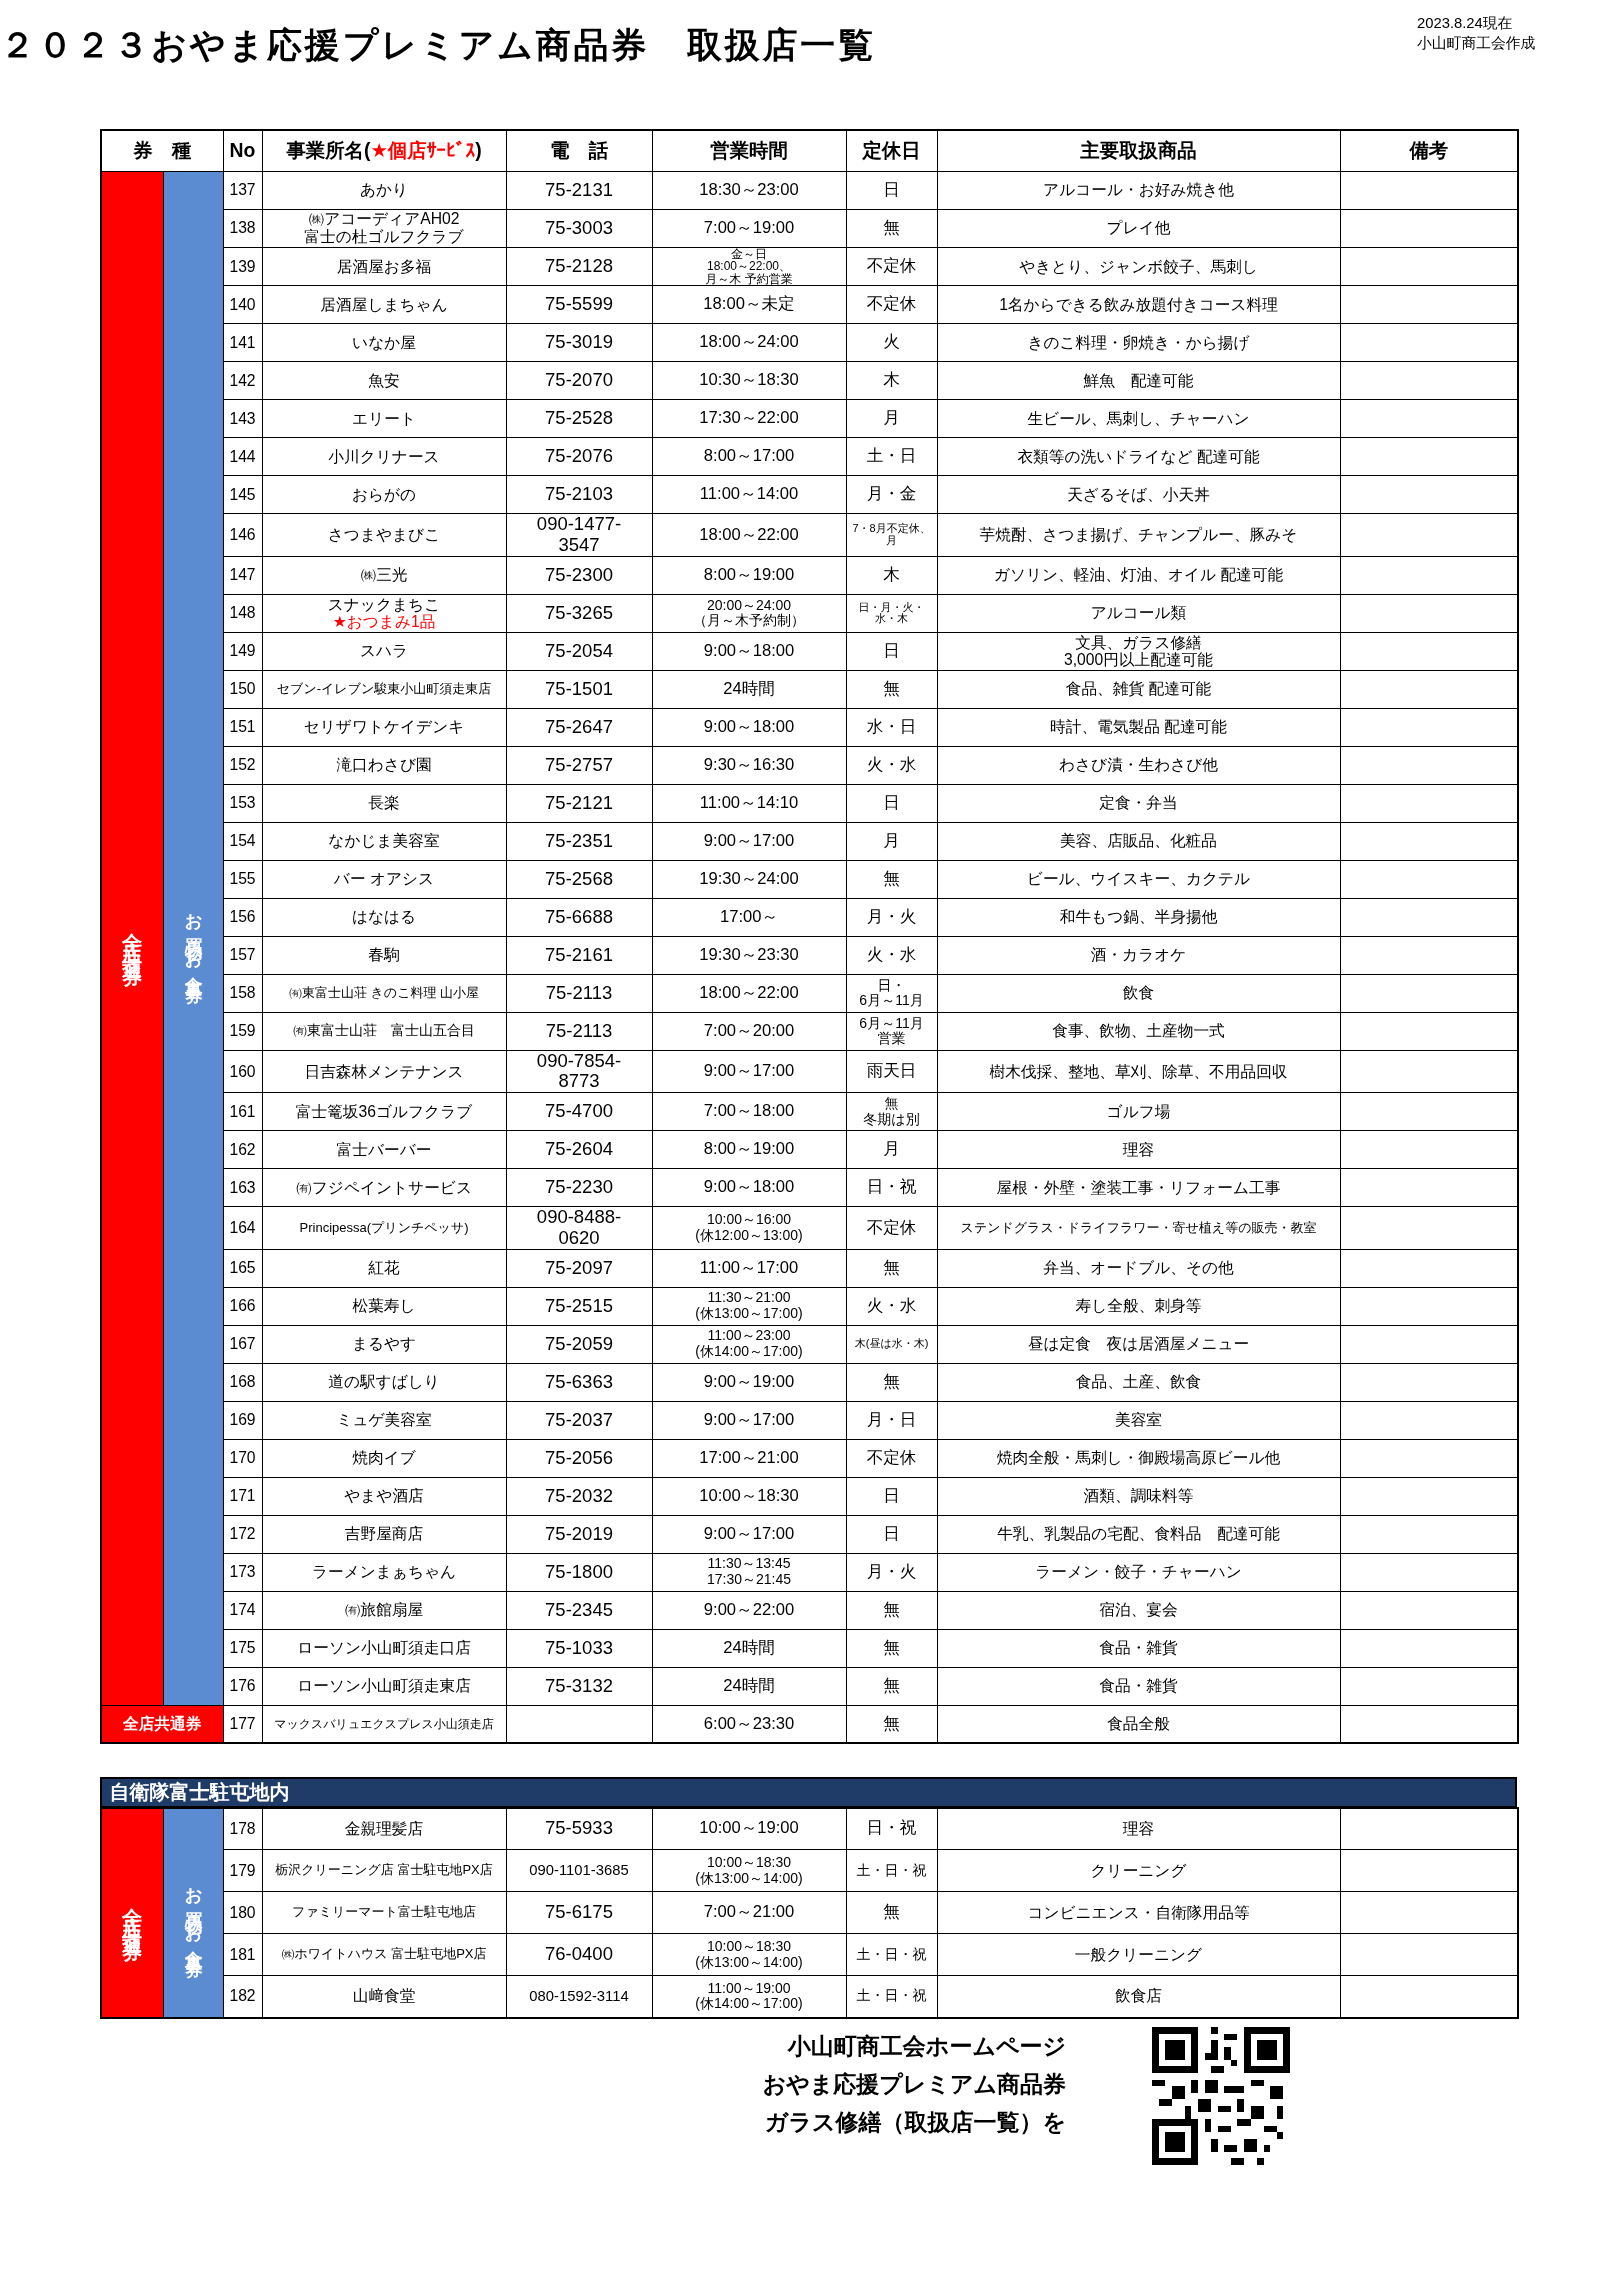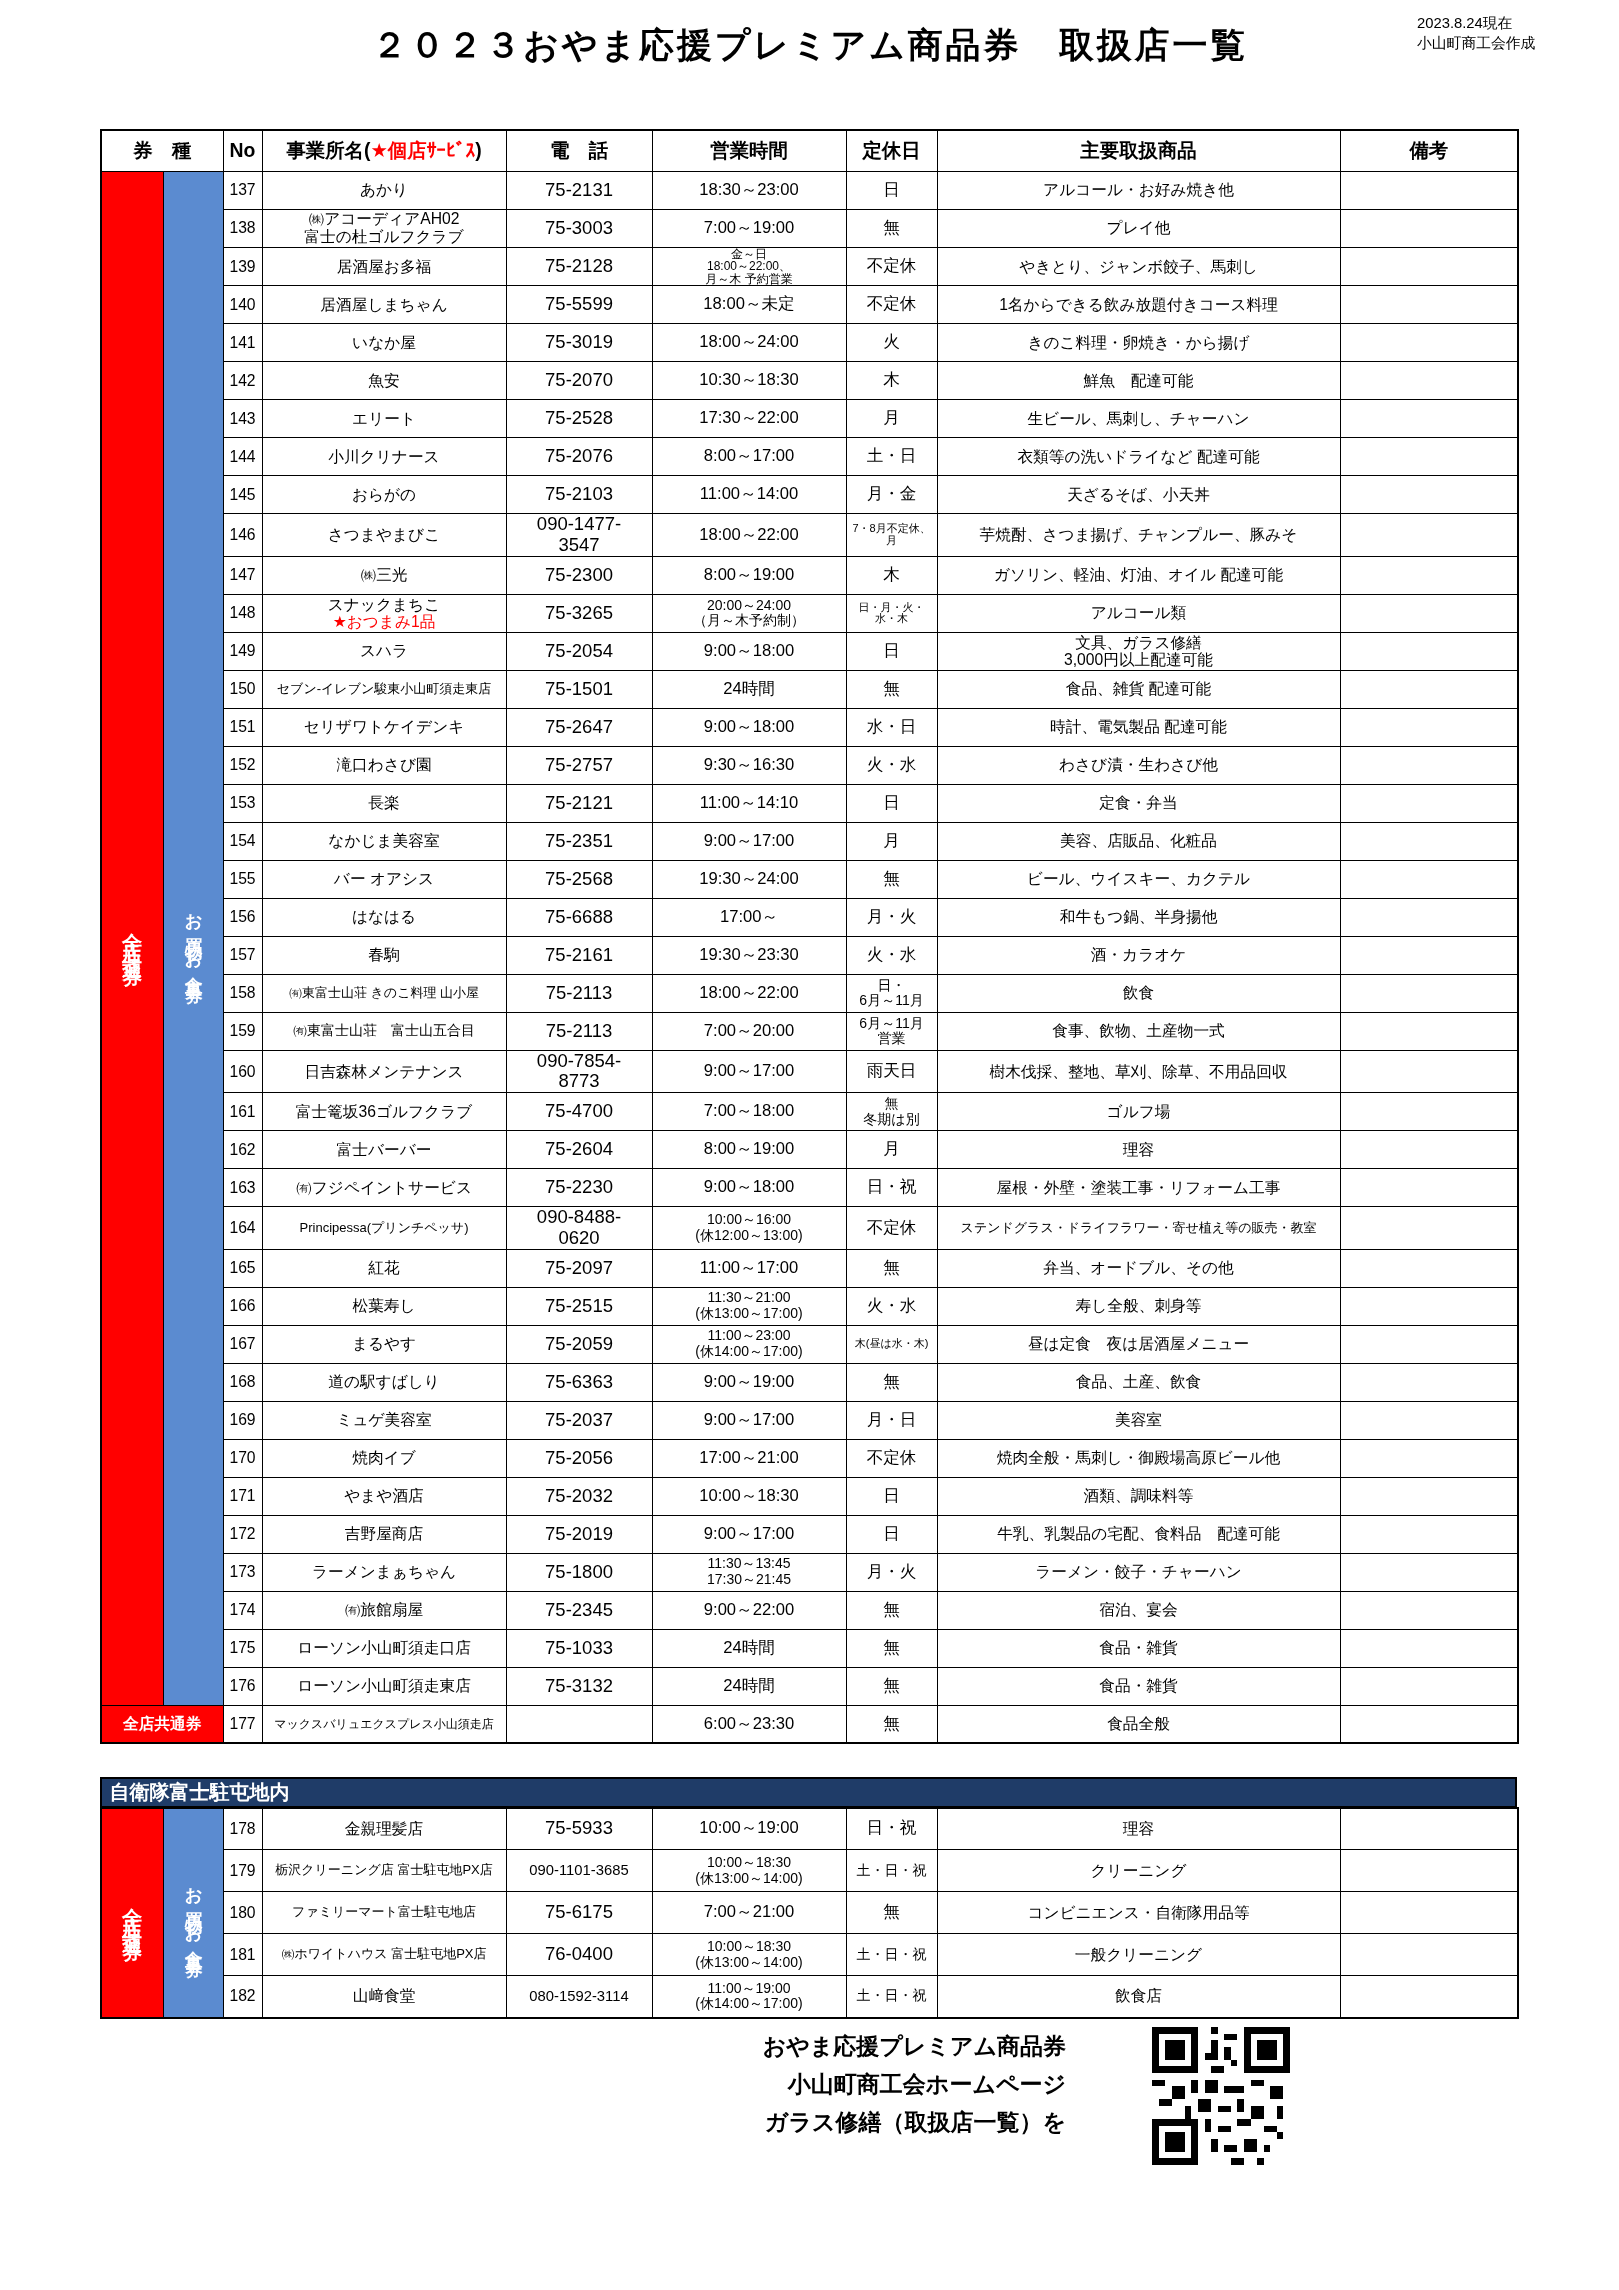--- a/index.html
+++ b/index.html
@@ -1,18 +1,18 @@
 <!DOCTYPE html>
 <html style="font-size:14.8px"><head>
 <meta charset="utf-8">
 <style>
   html,body{margin:0;padding:0;}
   body{width:1620px;height:2291px;position:relative;background:#ffffff;
        font-family:"Liberation Sans","DejaVu Sans",sans-serif;color:#000;}
-  .title{position:absolute;top:22px;left:0;width:1620px;text-align:center;
+  .title{position:absolute;top:22px;left:0;width:1620px;
          font-size:35px;font-weight:bold;letter-spacing:2.8px;}
   .date-note{position:absolute;top:13px;left:1417px;width:185px;font-size:14.8px;
              line-height:20px;text-align:left;}
   .section{position:absolute;left:100px;width:1417px;}
   #section-0{top:129px;}
   #section-1{top:1777px;}
   .bar{box-sizing:border-box;background:#1f3c68;border:2.8px solid #000;border-bottom:1.8px solid #000;
        height:29.5px;color:#fff;font-size:20px;font-weight:bold;padding:0.9px 0 0 7.4px;line-height:24px;}
   table.t{border-collapse:collapse;table-layout:fixed;width:1417px;border:2.8px solid #000;}
   table.t td,table.t th{border:1.8px solid #000;box-sizing:border-box;overflow:hidden;
@@ -541,22 +541,22 @@
 (休14:00～17:00)</td>
           <td class="closed fs15">土・日・祝</td>
           <td class="products">飲食店</td>
           <td class="note"></td>
         </tr>
       </tbody>
   </table>
 </div>
 
 <div class="footer">
+  <div>小山町商工会ホームページ</div>
   <div>おやま応援プレミアム商品券</div>
-  <div>小山町商工会ホームページ</div>
   <div>ガラス修繕（取扱店一覧）を</div>
 </div>
 
 <svg class="qr" viewBox="0 0 21 21" shape-rendering="crispEdges">
   <rect x="0" y="0" width="21" height="21" fill="#fff"></rect>
   <g fill="#000">
     <rect x="0" y="0" width="7" height="7"></rect>
       <rect x="1" y="1" width="5" height="5" fill="#fff"></rect>
       <rect x="2" y="2" width="3" height="3"></rect>
     <rect x="14" y="0" width="7" height="7"></rect>

